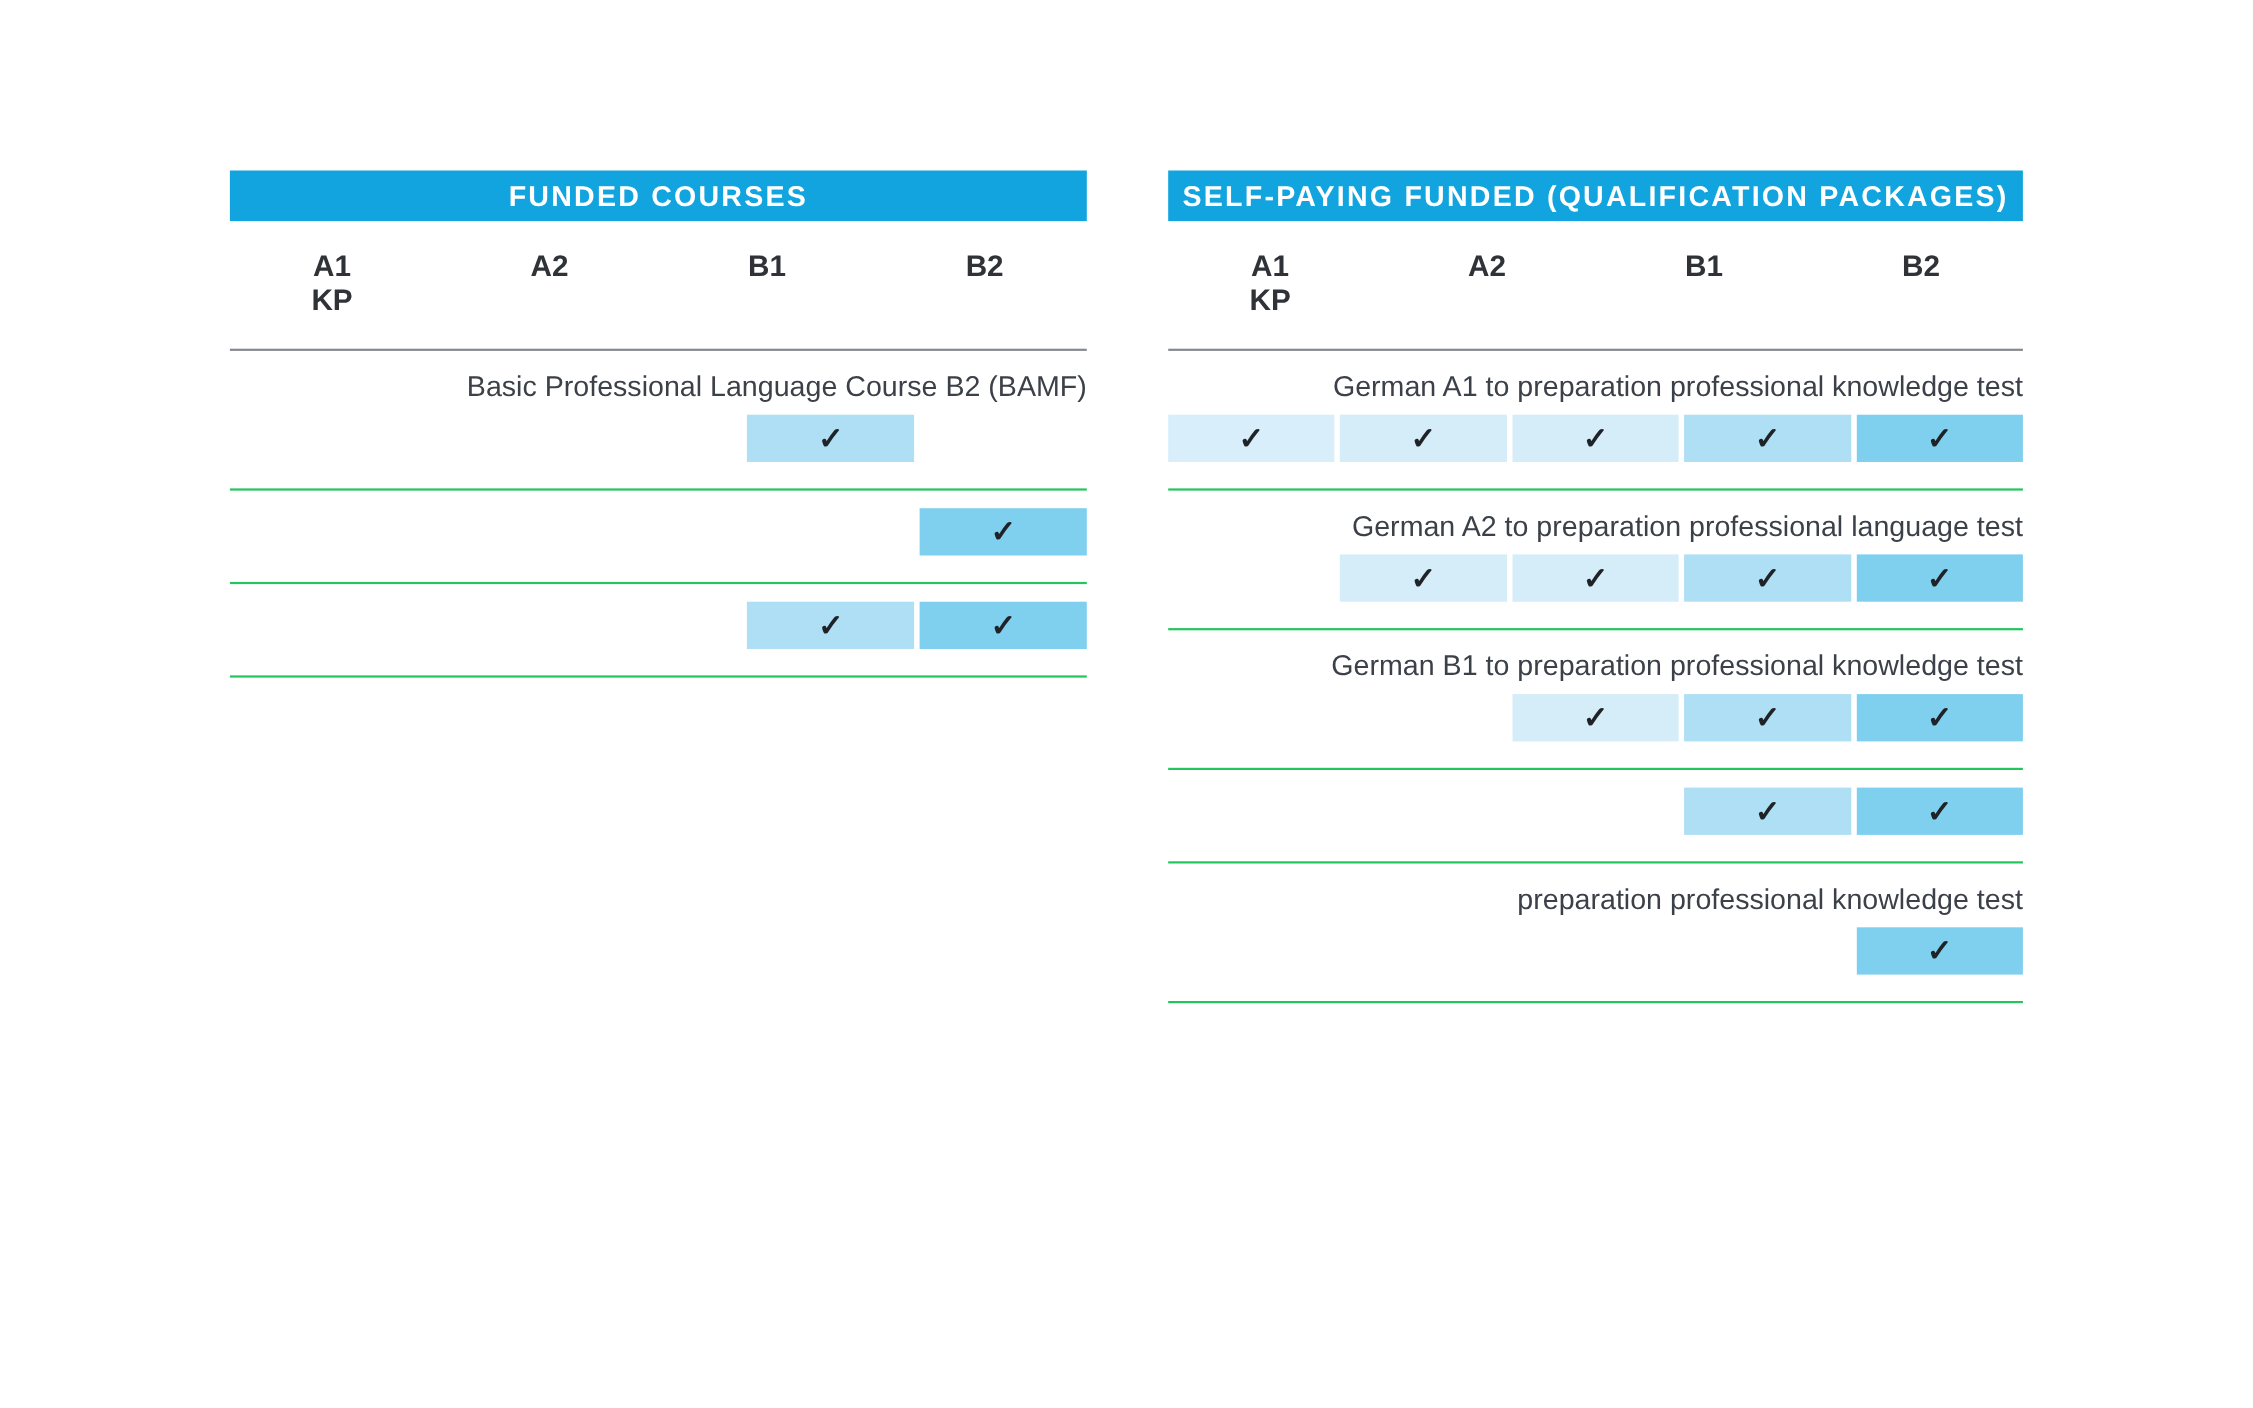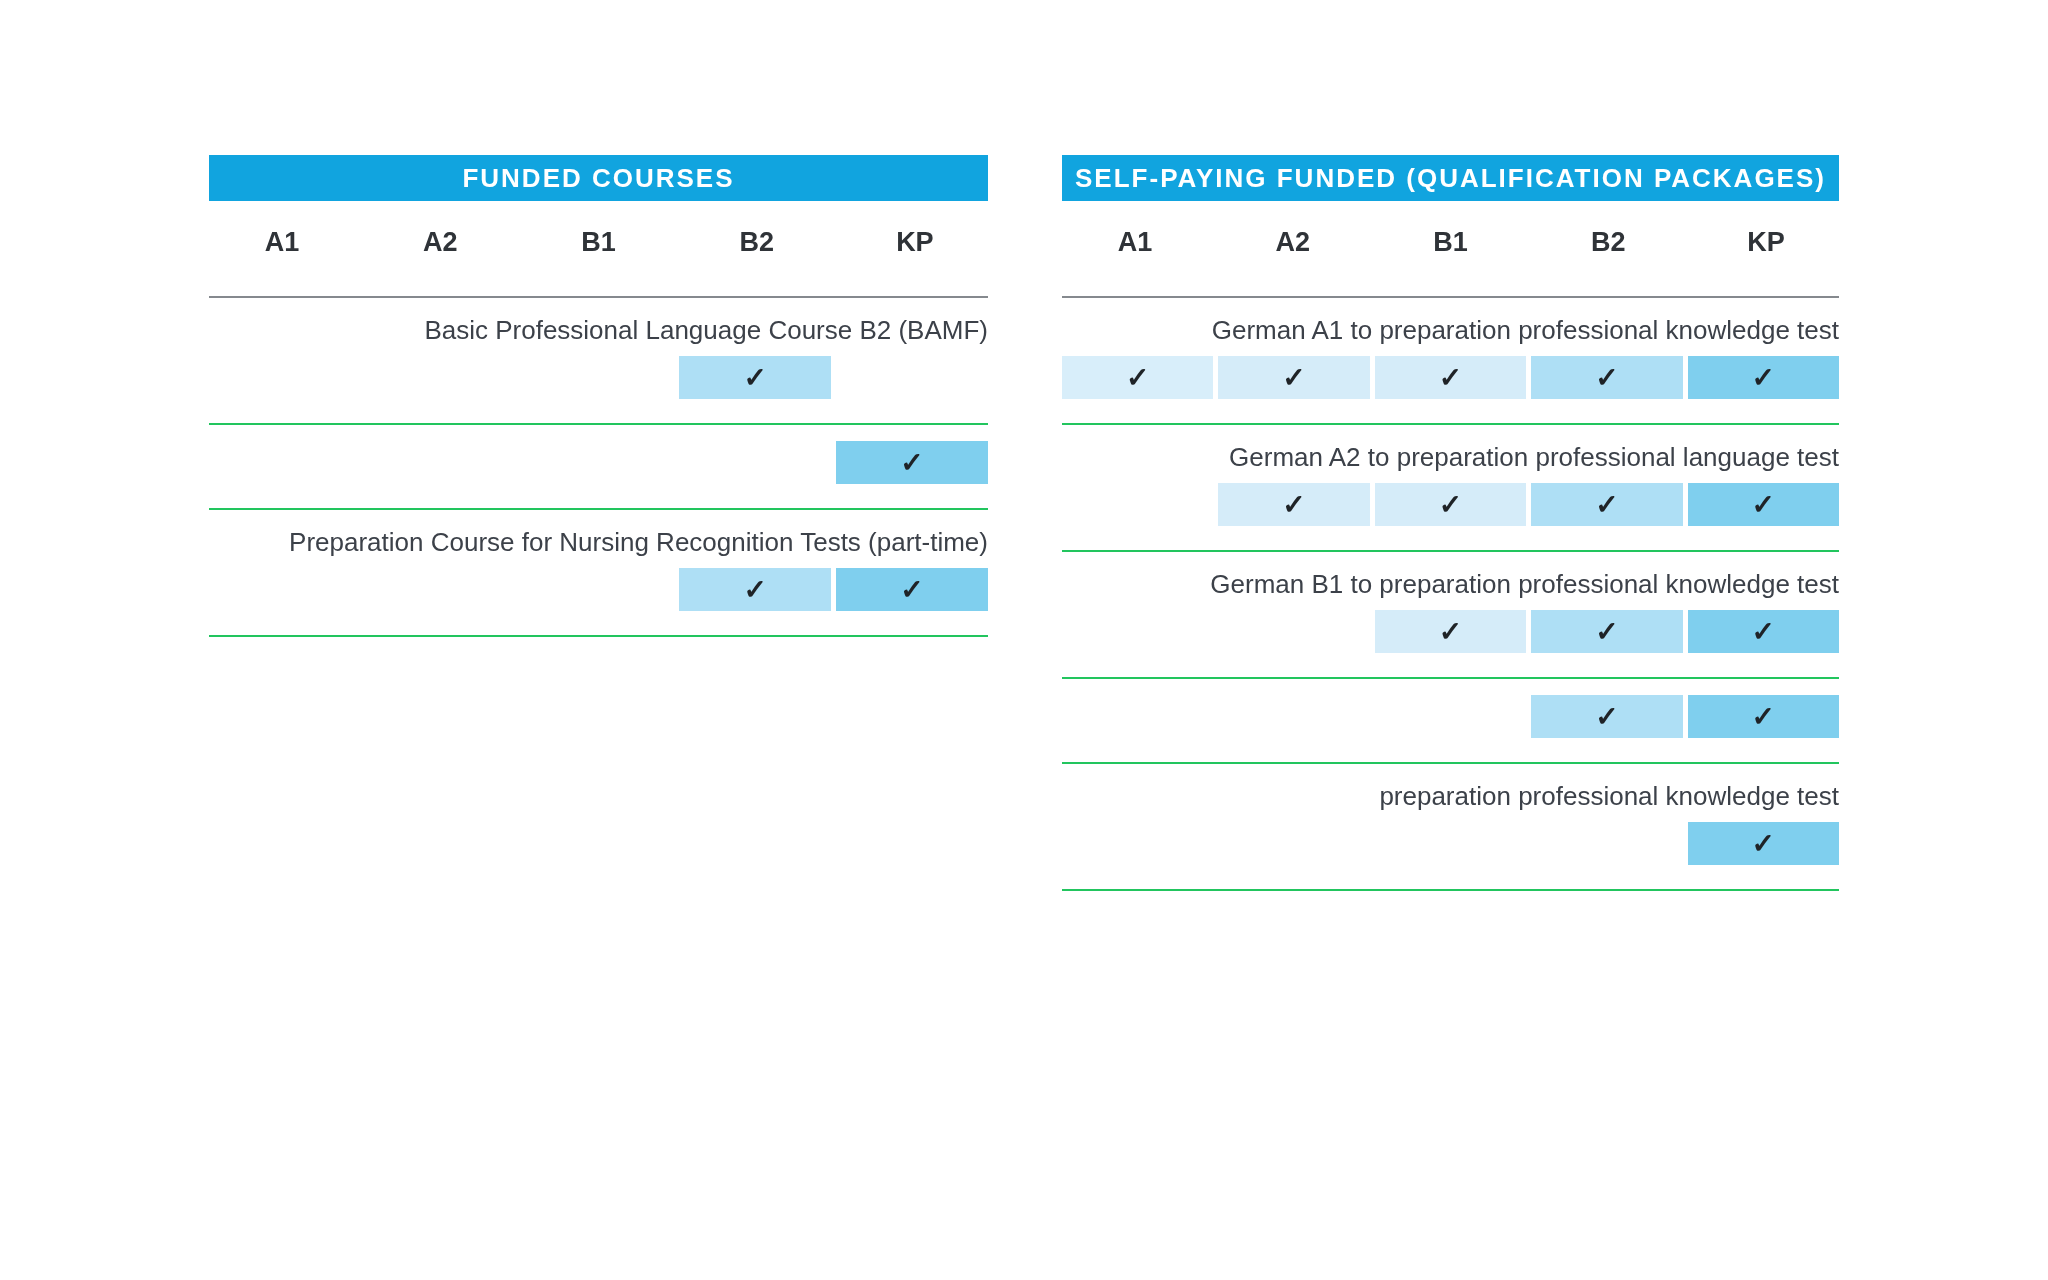--- a/index.html
+++ b/index.html
@@ -26,23 +26,23 @@
     height: 46px;
     line-height: 46px;
     text-align: center;
     color: #ffffff;
     font-size: 26px;
     font-weight: 700;
     letter-spacing: 2px;
   }
   .col-headers {
     display: grid;
-    grid-template-columns: repeat(5, 1fr);
+    grid-template-columns: repeat(4, 1fr);
     column-gap: 12px;
-    padding: 26px 0 38px 0;
+    padding: 26px 0 28px 0;
     border-bottom: 2px solid #85898e;
   }
   .col-header {
     text-align: center;
     font-size: 27px;
     font-weight: 700;
     color: #2f3338;
   }
   .row {
     padding: 16px 0 24px 0;
@@ -112,21 +112,20 @@
             <div class="cell"></div>
             <div class="cell"></div>
             <div class="cell"></div>
             <div class="cell"></div>
             <div class="cell" style="background: rgb(127, 207, 238);">
               <span>✓</span>
             </div>
           </div>
         </div>
         <div class="row">
-          <div class="row-label">Preparation Course for Nursing Recognition Tests (part-time)</div>
           <div class="cells">
             <div class="cell"></div>
             <div class="cell"></div>
             <div class="cell"></div>
             <div class="cell" style="background: rgb(174, 223, 245);">
               <span>✓</span>
             </div>
             <div class="cell" style="background: rgb(127, 207, 238);">
               <span>✓</span>
             </div>

